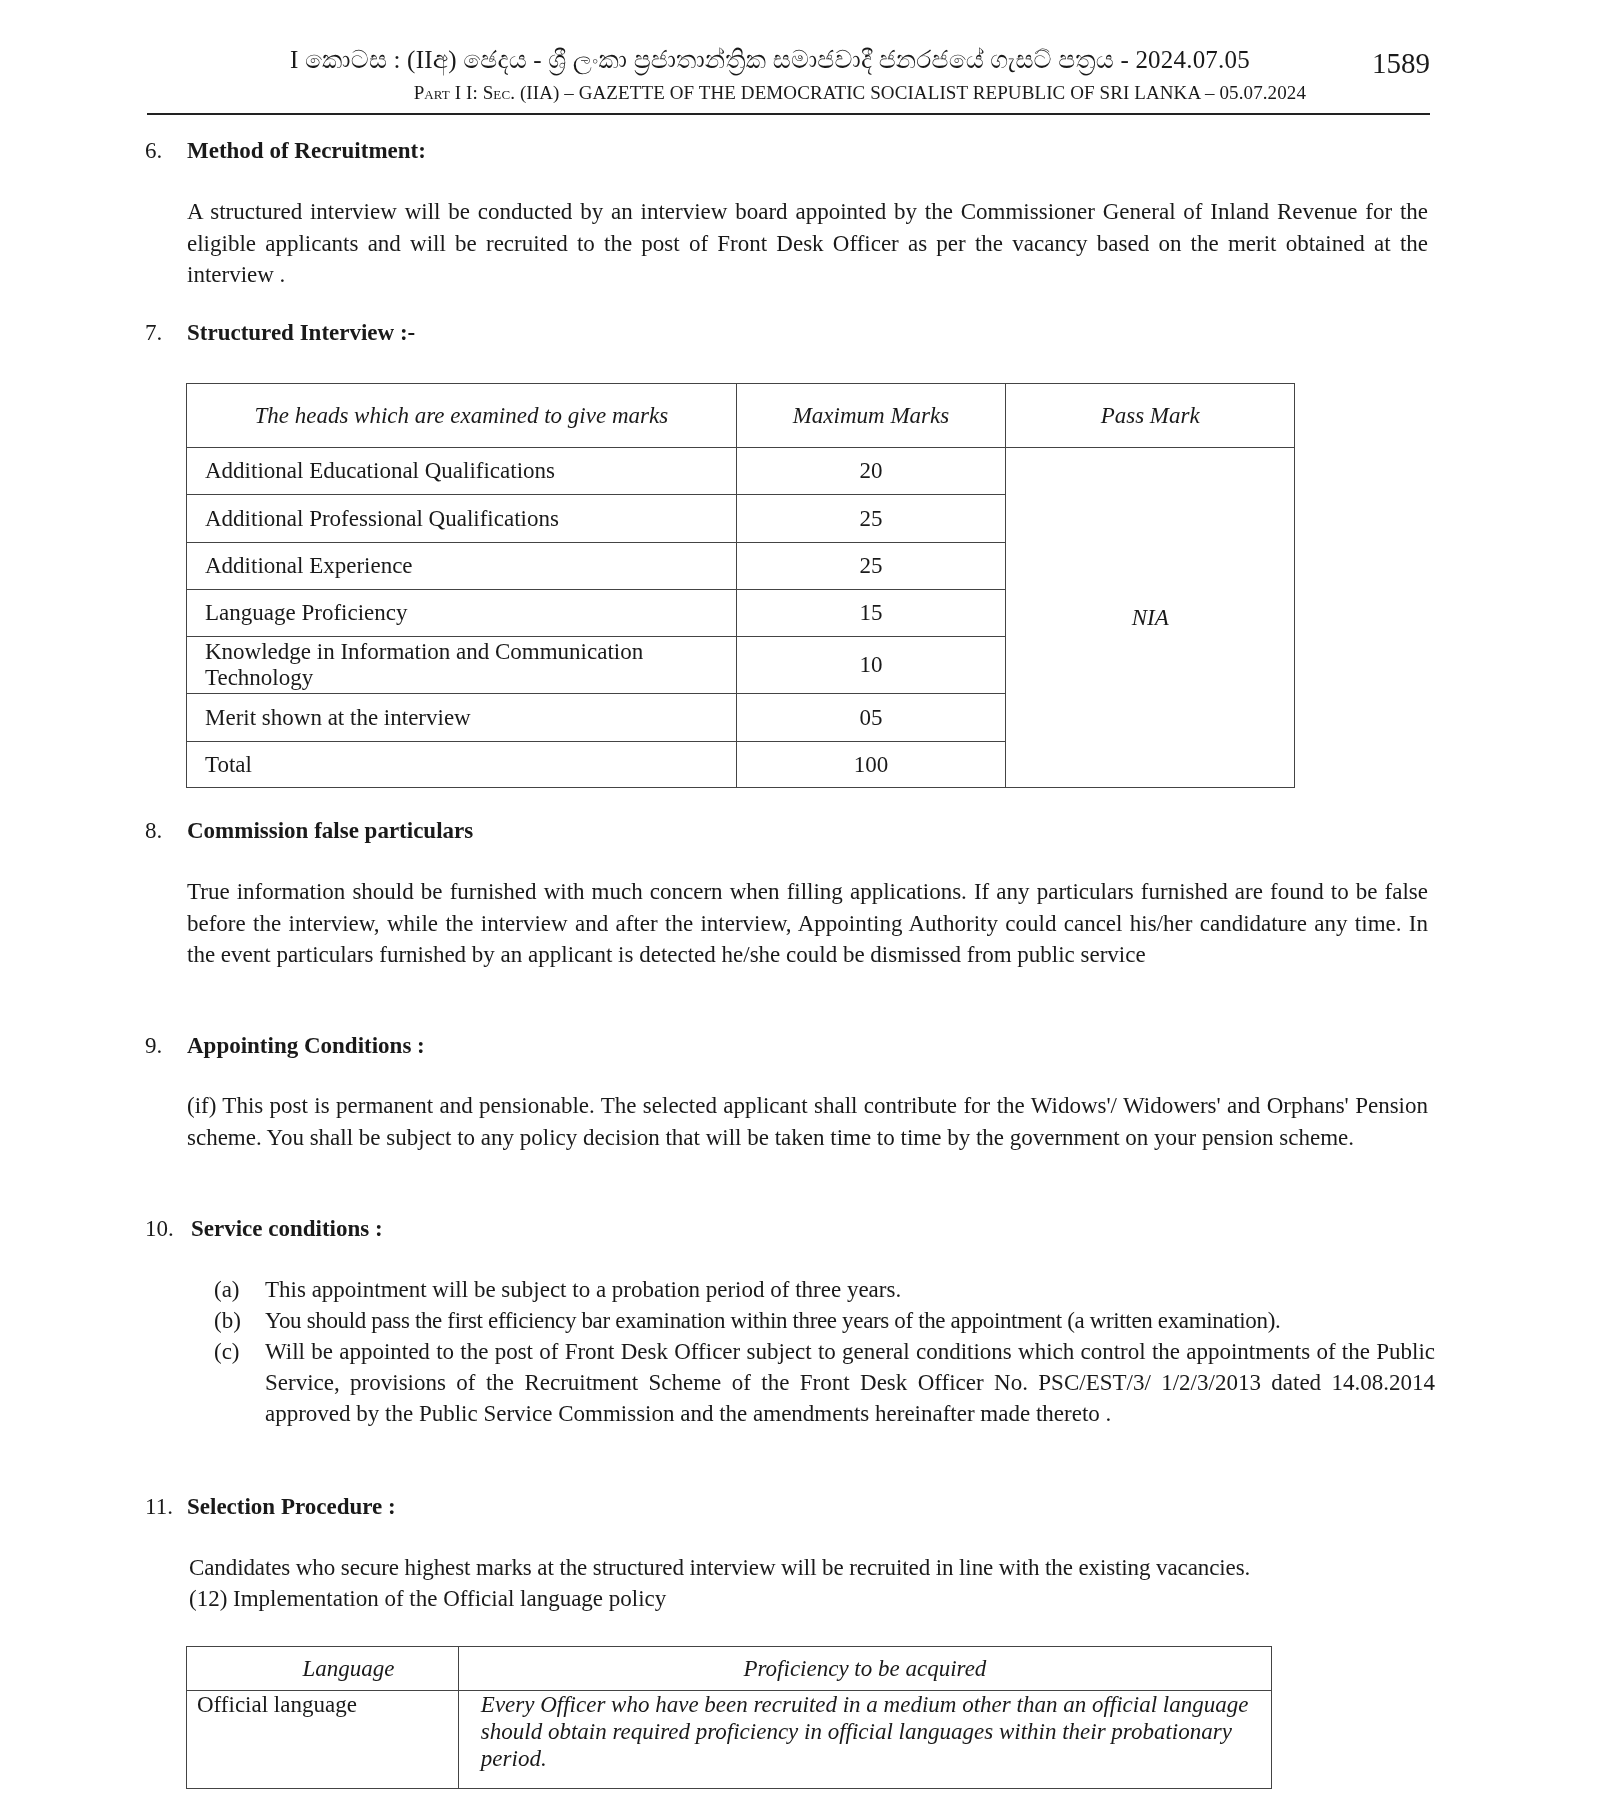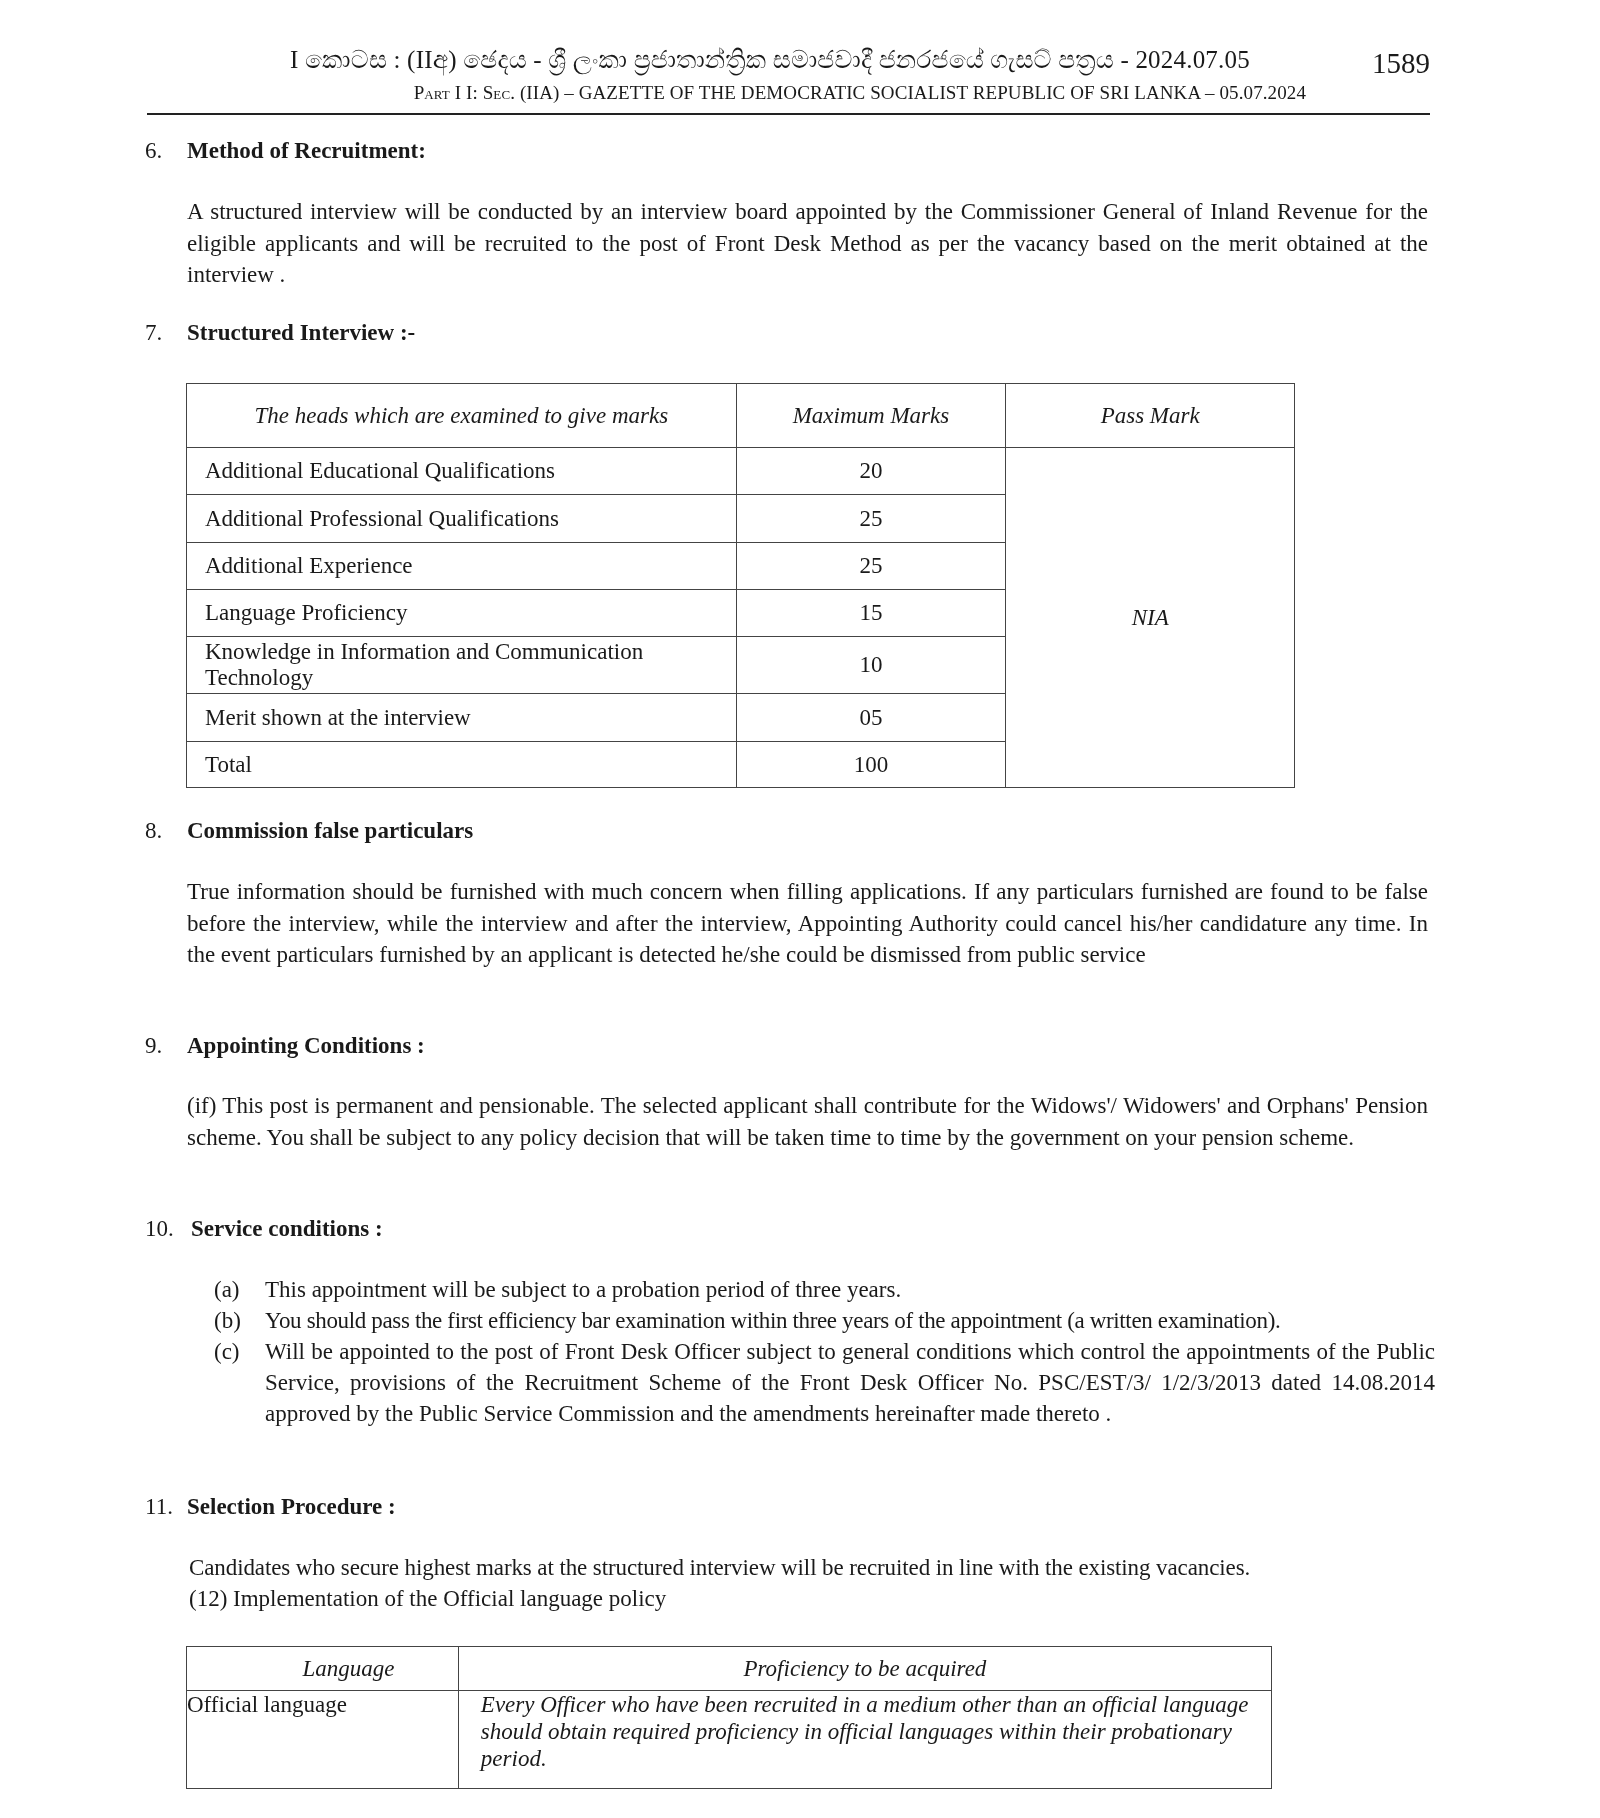--- a/index.html
+++ b/index.html
@@ -32,34 +32,34 @@
   .t1 col.c1 { width: 550px; } .t1 col.c2 { width: 270px; } .t1 col.c3 { width: 289px; }
   .t1 th { height: 63px; line-height: 27px; text-align: center; }
   .t1 td.h { padding-left: 18px; line-height: 26px; }
   .t1 td.v { text-align: center; }
   .t1 td.p { text-align: center; font-style: italic; }
 
   .t2 { left: 186px; top: 1646px; width: 1086px; }
   .t2 col.c1 { width: 272px; } .t2 col.c2 { width: 814px; }
   .t2 th { height: 43px; text-align: center; }
   .t2 td { vertical-align: top; line-height: 27px; padding-top: 10px; padding-bottom: 8px; }
-  .t2 td.lang { }
+  .t2 td.lang { padding-left: 10px; }
   .t2 td.prof { padding-left: 22px; padding-right: 20px; font-style: italic; }
 </style>
 </head>
 <body>
 
 <div class="abs hdr-si">I කොටස : (IIඅ) ඡෙදය - ශ්‍රී ලංකා ප්‍රජාතාන්ත්‍රික සමාජවාදී ජනරජයේ ගැසට් පත්‍රය - 2024.07.05</div>
 <div class="abs hdr-en"><span class="sc">Part I</span> I<span>: </span><span class="sc">Sec.</span> <span>(IIA) – GAZETTE OF THE DEMOCRATIC SOCIALIST REPUBLIC OF SRI LANKA – 05.07.2024</span></div>
 <div class="abs pagenum">1589</div>
 <div class="abs rule"></div>
 
 <div class="abs num" style="left:145px;top:138px;">6.</div>
 <div class="abs heading" style="left:187px;top:138px;">Method of Recruitment:</div>
-<div class="abs para" style="left:187px;top:196px;width:1241px;">A structured  interview will  be conducted  by  an  interview  board  appointed  by the Commissioner General  of Inland Revenue for the  eligible applicants and will be recruited  to the post of  Front Desk Method as per the vacancy  based on the  merit obtained at the interview .</div>
+<div class="abs para" style="left:187px;top:196px;width:1241px;">A structured  interview will  be conducted  by  an  interview  board  appointed  by the Commissioner General  of Inland Revenue for the  eligible applicants and will be recruited  to the post of  Front Desk Officer as per the vacancy  based on the  merit obtained at the interview .</div>
 
 <div class="abs num" style="left:145px;top:320px;">7.</div>
 <div class="abs heading" style="left:187px;top:320px;">Structured Interview :-</div>
 
 <table class="grid t1">
   <colgroup>
       <col class="c1">
       <col class="c2">
       <col class="c3">
     </colgroup>

